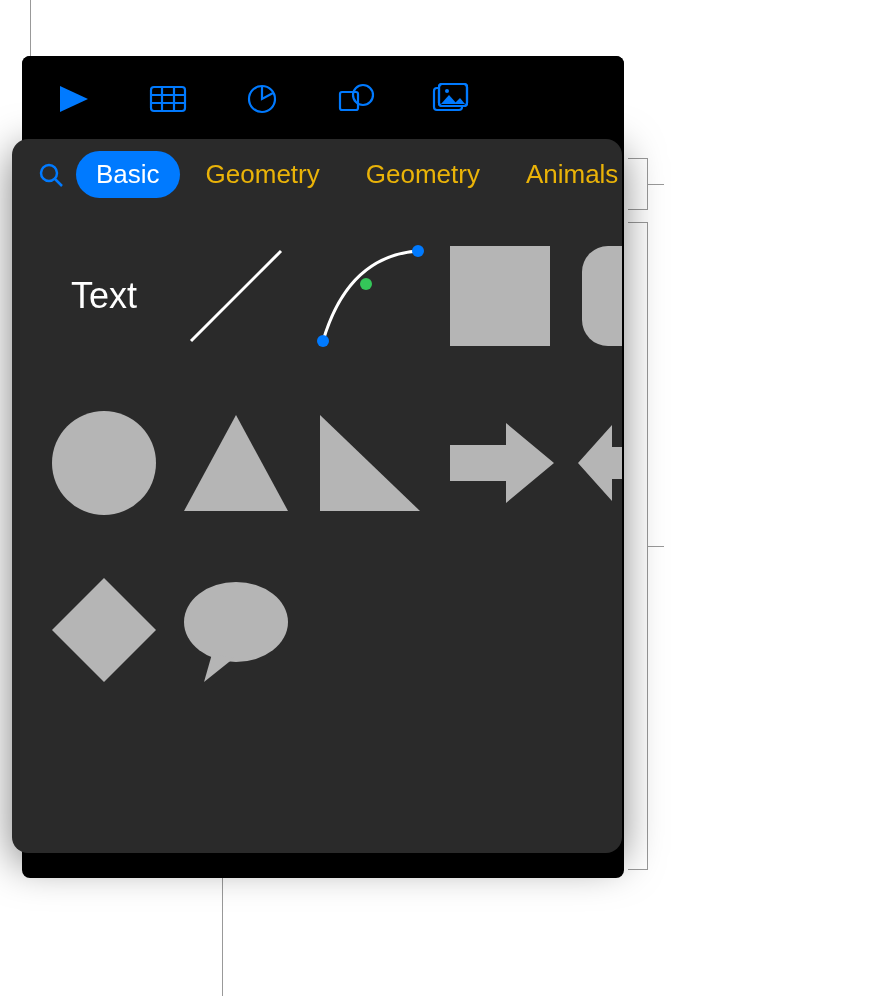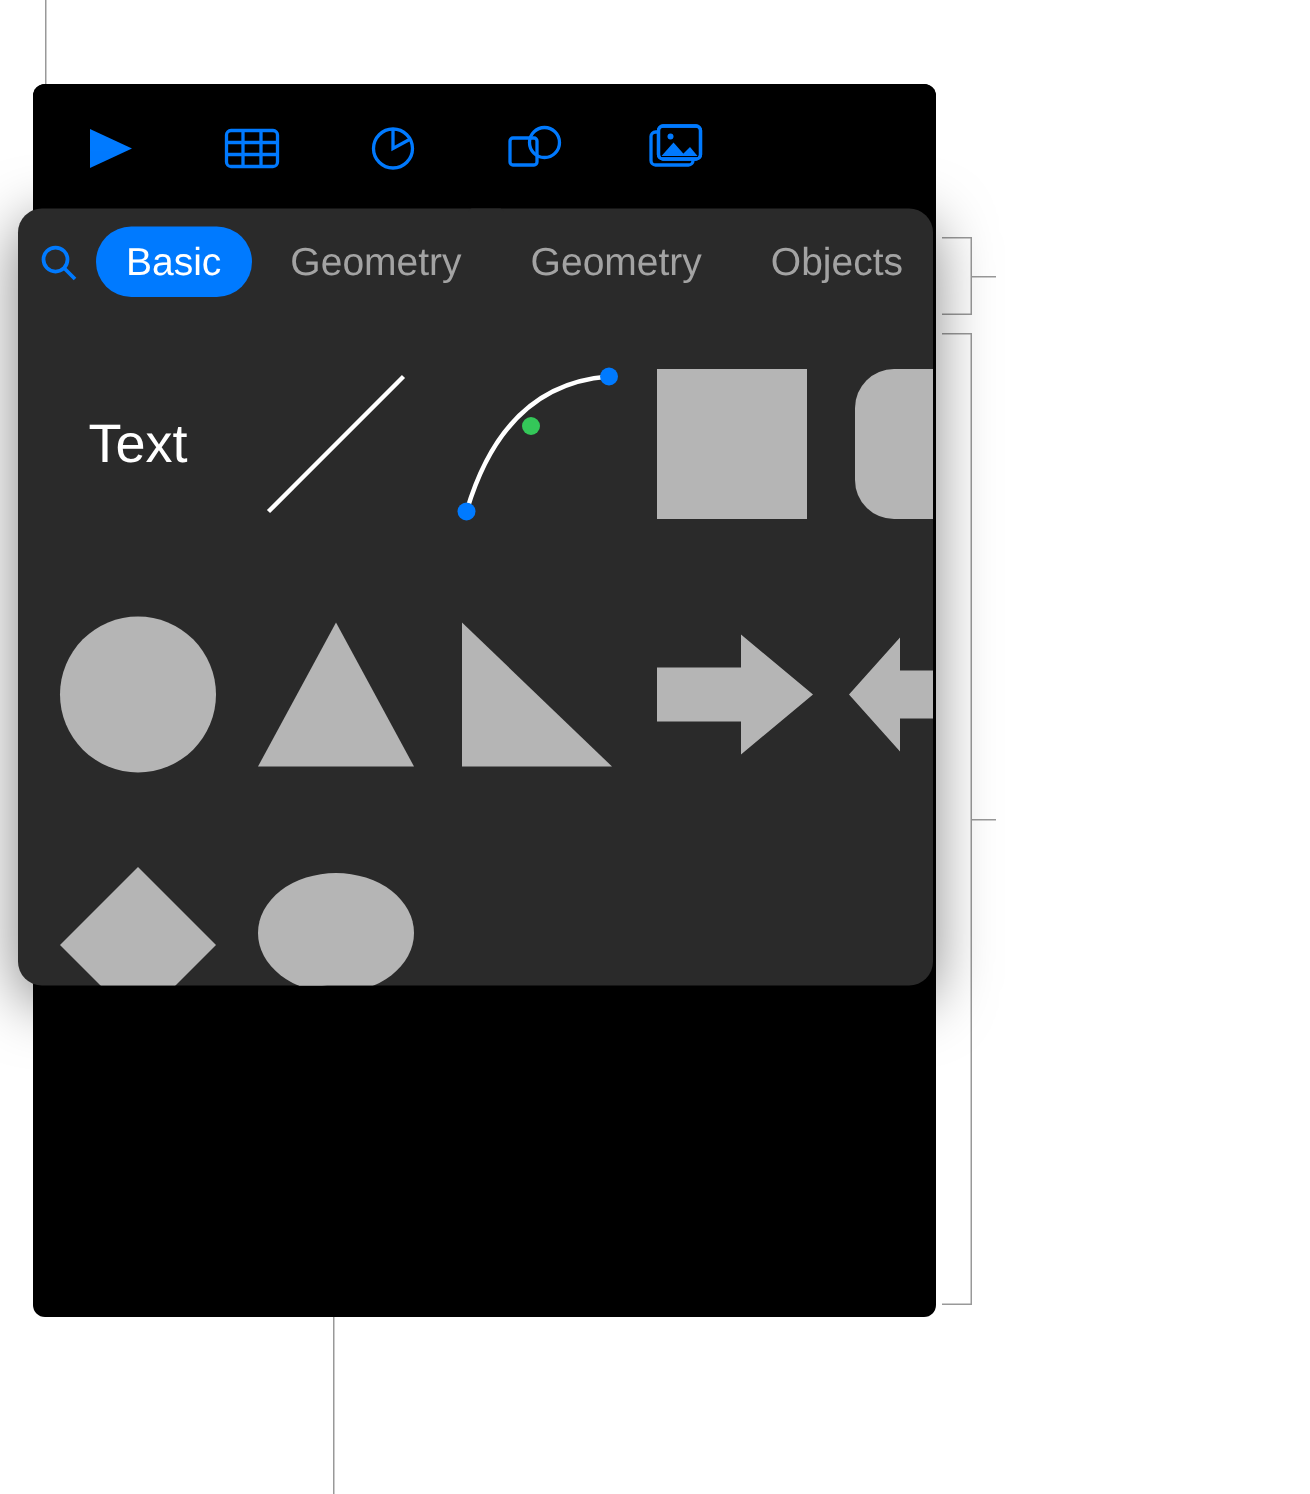--- a/index.html
+++ b/index.html
@@ -45,25 +45,26 @@
       height: 34px;
       stroke: #007aff;
       fill: none;
       stroke-width: 2.2;
     }
     .popover {
       position: absolute;
       left: 12px;
       top: 139px;
       width: 610px;
-      height: 518px;
+      height: 714px;
       background: #2a2a2a;
       border-radius: 16px;
       box-shadow: 0 10px 40px rgba(0,0,0,0.5);
       overflow: hidden;
+      padding-left: 12px;
     }
     .popover::before {
       content: "";
       position: absolute;
       top: -10px;
       left: 300px;
       width: 0;
       height: 0;
       border-left: 12px solid transparent;
       border-right: 12px solid transparent;
@@ -89,21 +90,21 @@
     .search-btn svg {
       width: 28px;
       height: 28px;
       stroke: #007aff;
       fill: none;
       stroke-width: 2.5;
     }
     .category-tab {
       padding: 8px 20px;
       font-size: 26px;
-      color: #a3a3a3;
+      color: #eab308;
       border-radius: 24px;
       cursor: pointer;
       flex-shrink: 0;
     }
     .category-tab.active {
       background: #007aff;
       color: #fff;
     }
     .shapes-grid {
       display: grid;
@@ -202,21 +203,21 @@
   <div class="categories">
     <div class="search-btn">
       <svg viewBox="0 0 28 28">
           <circle cx="12" cy="12" r="8"></circle>
           <line x1="18" y1="18" x2="25" y2="25"></line>
         </svg>
     </div>
     <div class="category-tab active">Basic</div>
     <div class="category-tab">Geometry</div>
     <div class="category-tab">Geometry</div>
-    <div class="category-tab">Objects</div>
+    <div class="category-tab">Animals</div>
     <div class="category-tab">Na</div>
   </div>
 
   <div class="shapes-grid">
 
     <div class="shape-cell">
       <span class="shape-text">Text</span>
     </div>
     <div class="shape-cell">
       <svg viewBox="0 0 120 120">

